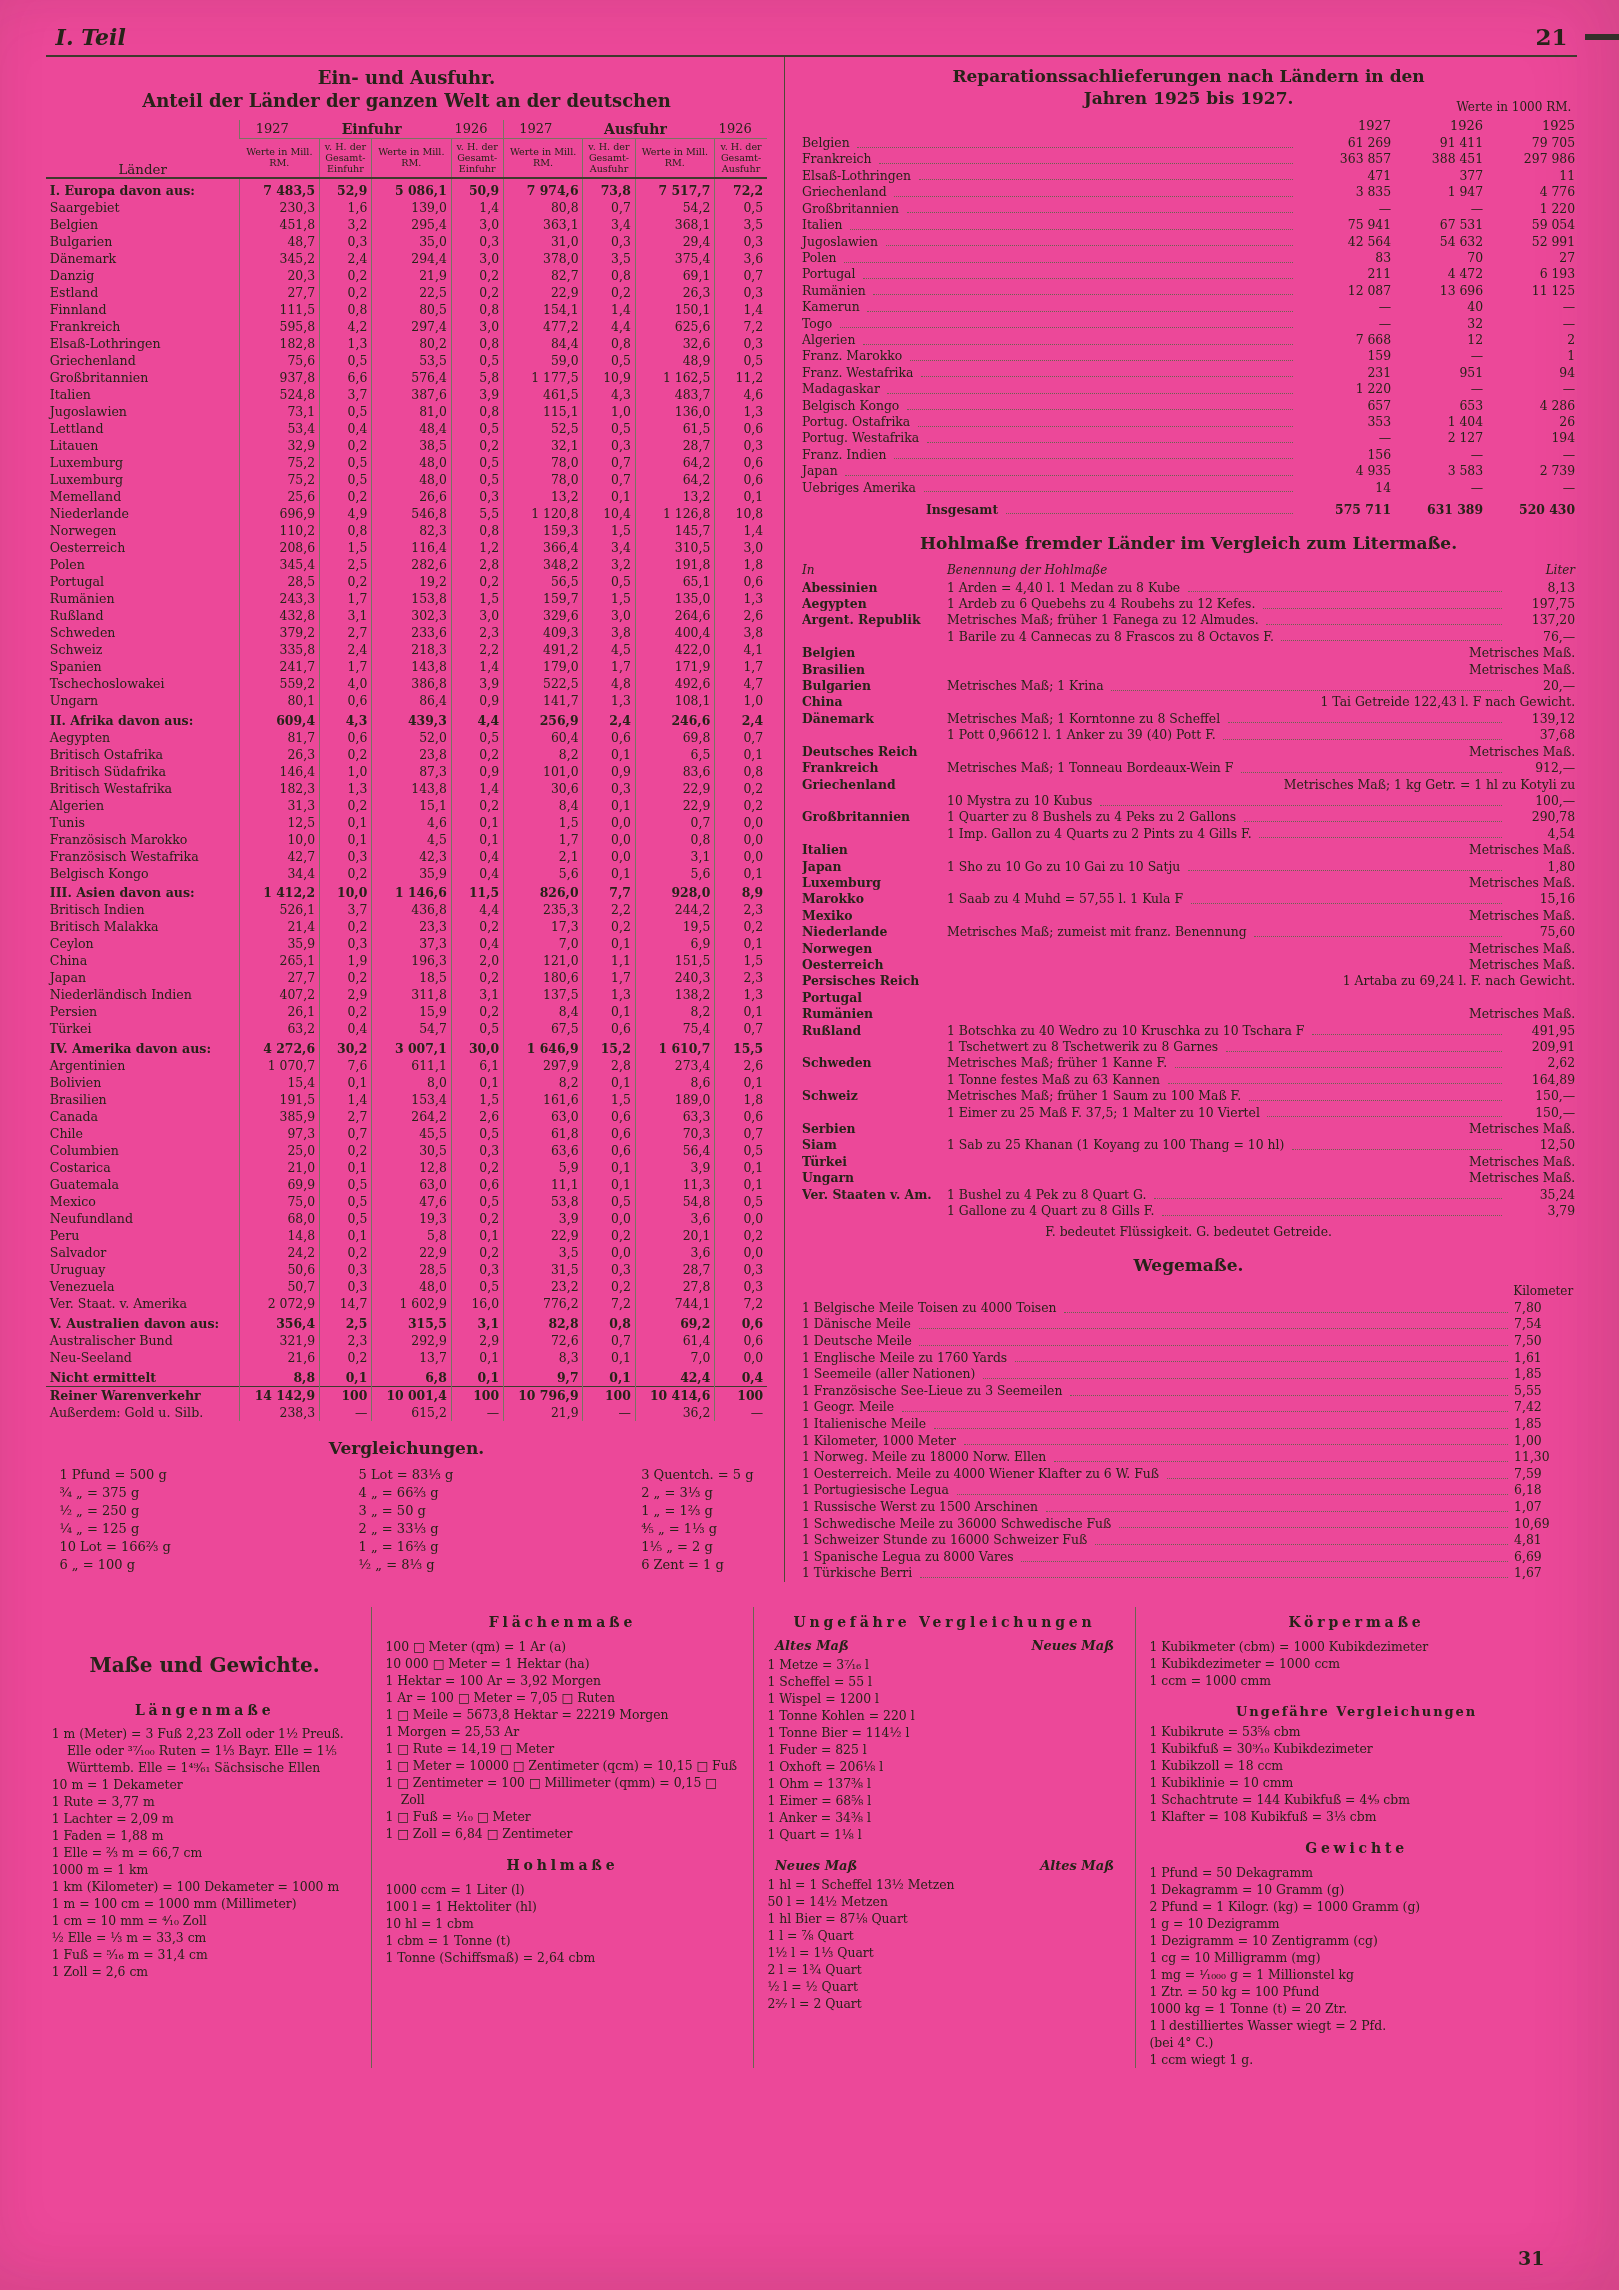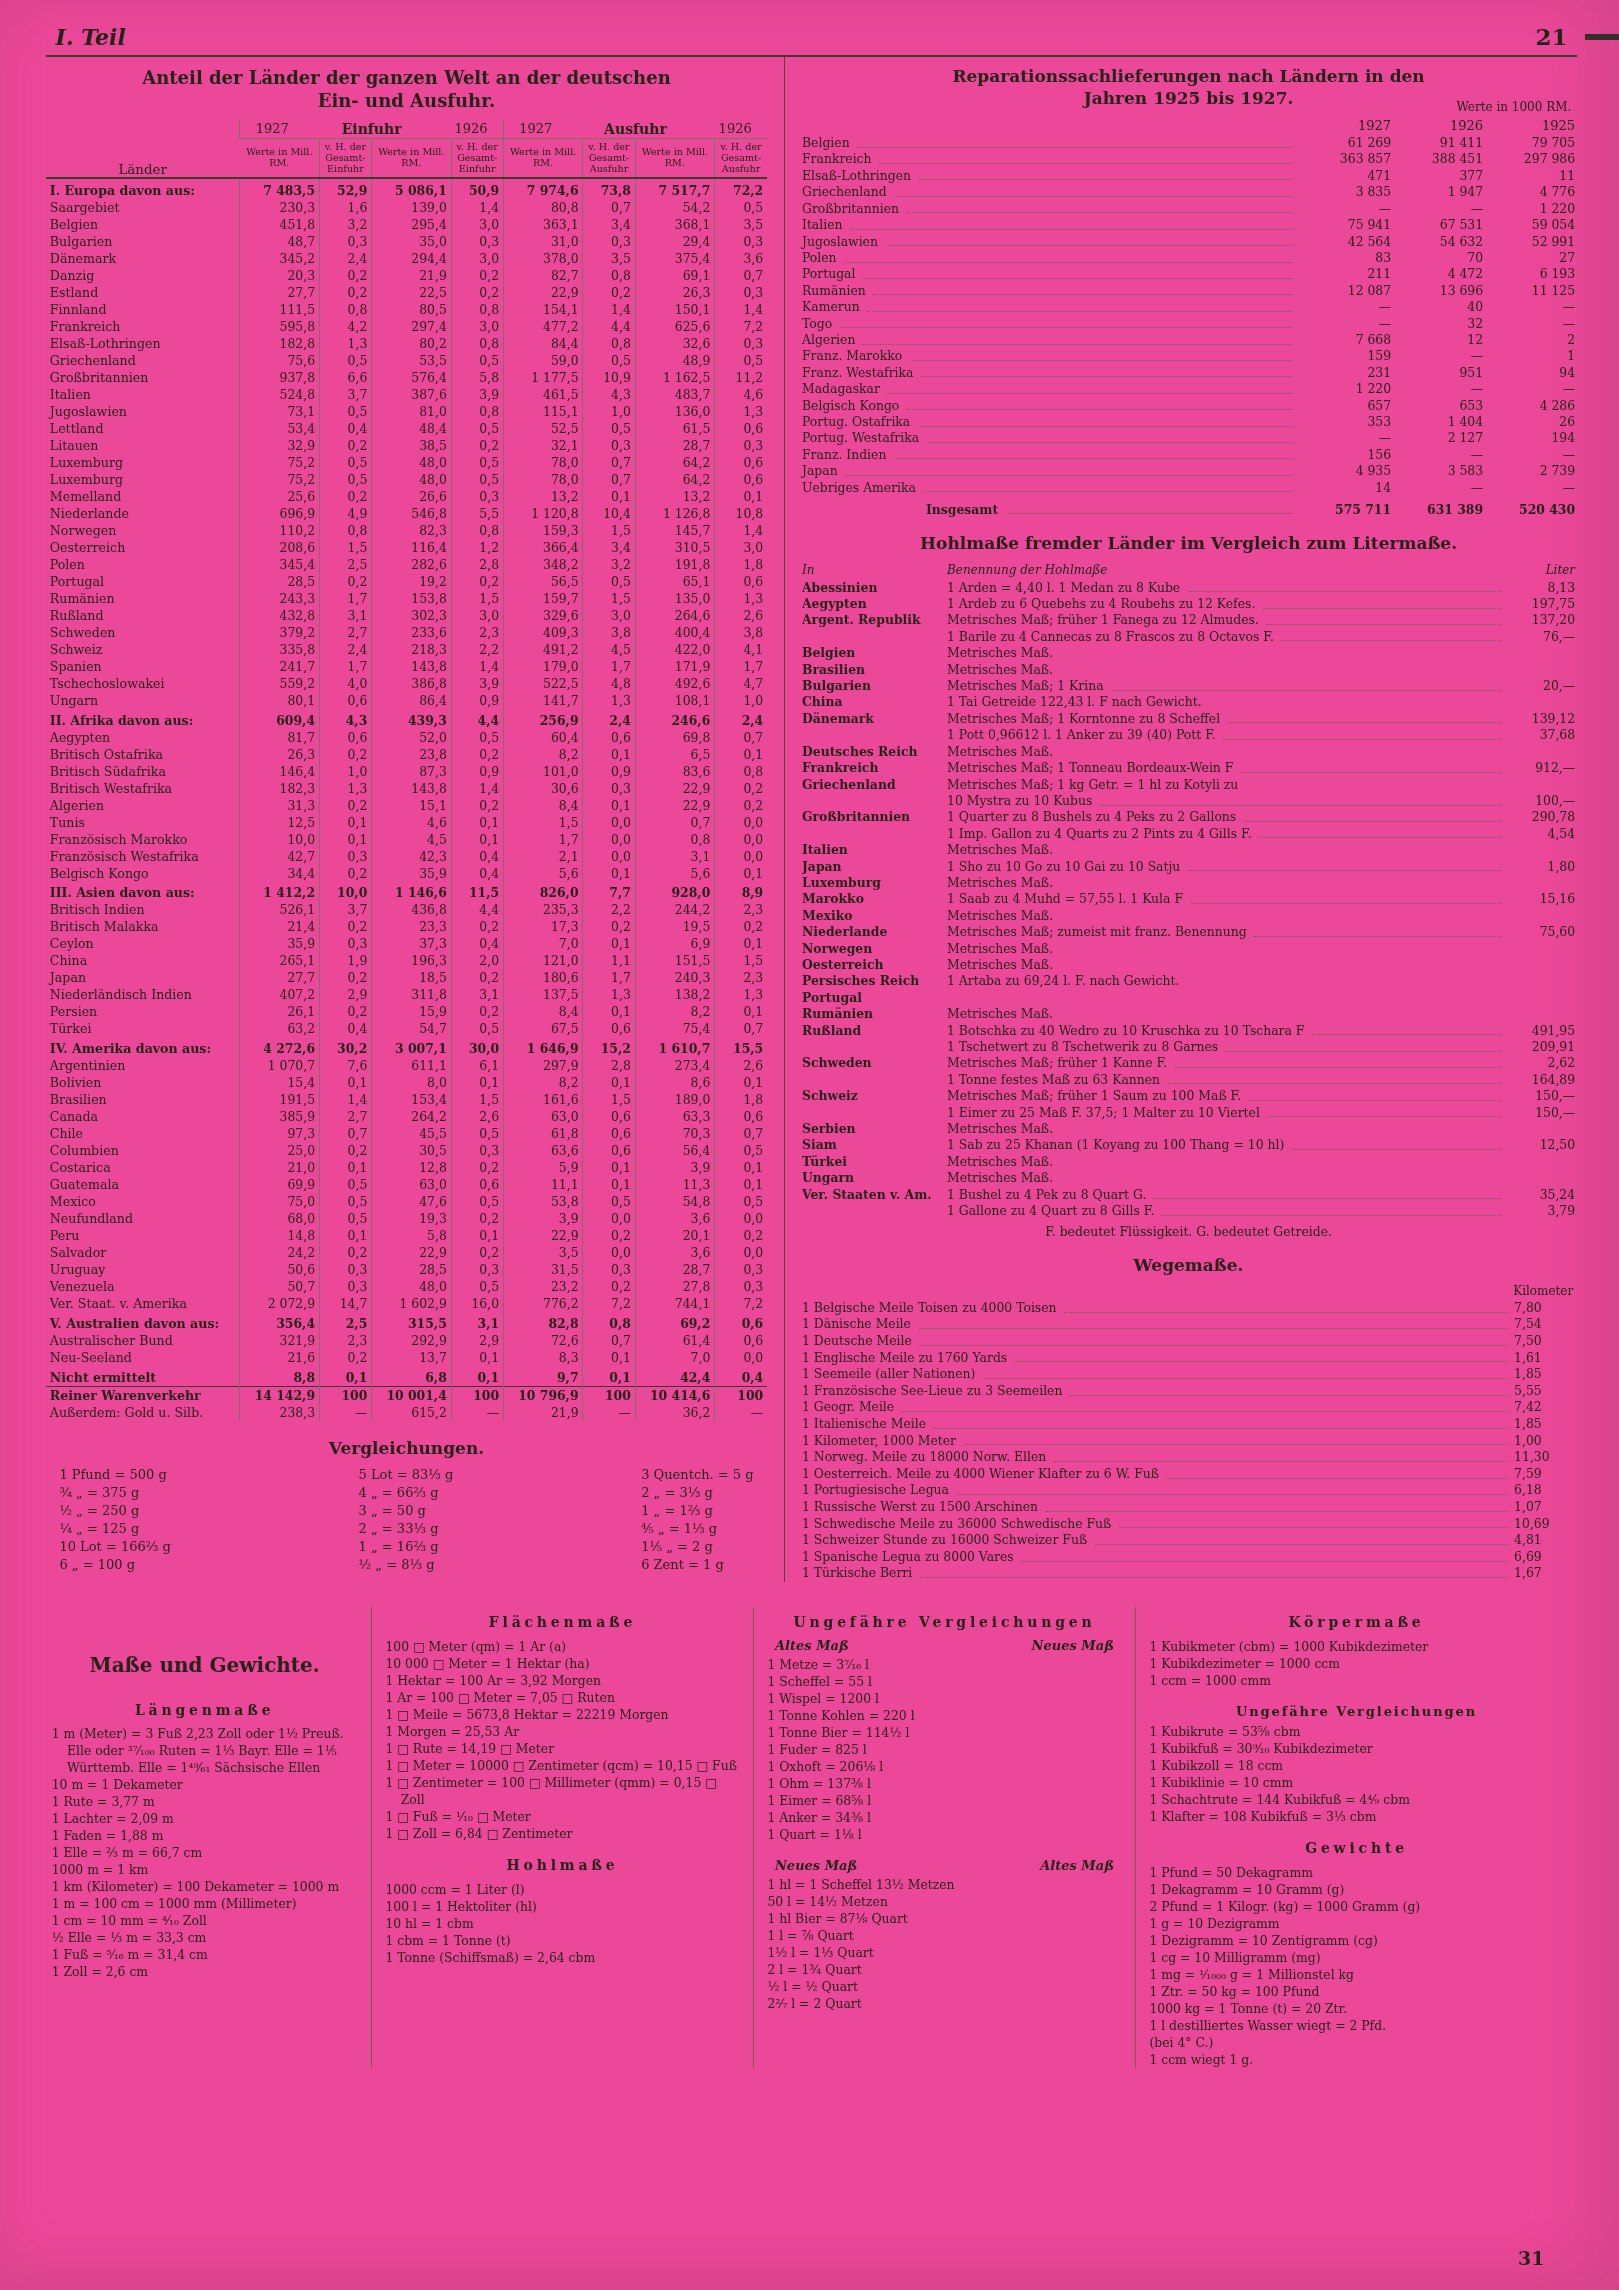--- a/index.html
+++ b/index.html
@@ -55,21 +55,21 @@
   .rep-total .rep-name{padding-left:124px;}
 
   .hm{margin-top:15.3px;}
   .hm-colhead{display:flex;font-size:12px;font-style:italic;margin:1.9px 0 2.9px;}
   .hm-colhead .ci{width:145px;}
   .hm-colhead .cb{flex:1;}
   .hm-colhead .cl{width:67px;text-align:right;}
   .hm-entry{display:flex;font-size:12.4px;line-height:16.4px;}
   .hm-country{width:145px;font-weight:bold;white-space:nowrap;overflow:hidden;}
   .hm-lines{flex:1;display:flex;flex-direction:column;}
-  .hm-line{display:flex;}
+  .hm-line{display:flex;justify-content:flex-end;}
   .hm-val{width:67px;text-align:right;white-space:nowrap;}
   .hm-foot{text-align:center;font-size:12.4px;margin-top:4.8px;}
 
   .wm{margin-top:15.3px;}
   .wm-unit{text-align:right;font-size:12px;margin:0 1.9px 1.9px 0;}
   .wm-row{display:flex;font-size:12.4px;line-height:16.6px;}
   .wm-val{width:61px;text-align:left;white-space:nowrap;}
 
   
   .bottom-area{display:flex;margin-top:25px;}
@@ -95,22 +95,22 @@
 
   <div class="page-header">
     <span class="hdr-left">I. Teil</span>
     <span class="hdr-right">21</span>
   </div>
 
   <div class="top-area">
 
     <section class="col-left">
       <div class="sec-title">
+        <div>Ein- und Ausfuhr.</div>
         <div>Anteil der Länder der ganzen Welt an der deutschen</div>
-        <div>Ein- und Ausfuhr.</div>
       </div>
 
       <table class="trade-table">
         <colgroup>
           <col style="width:178px">
           <col style="width:73px">
             <col style="width:48px">
           <col style="width:73px">
             <col style="width:48px">
           <col style="width:73px">

